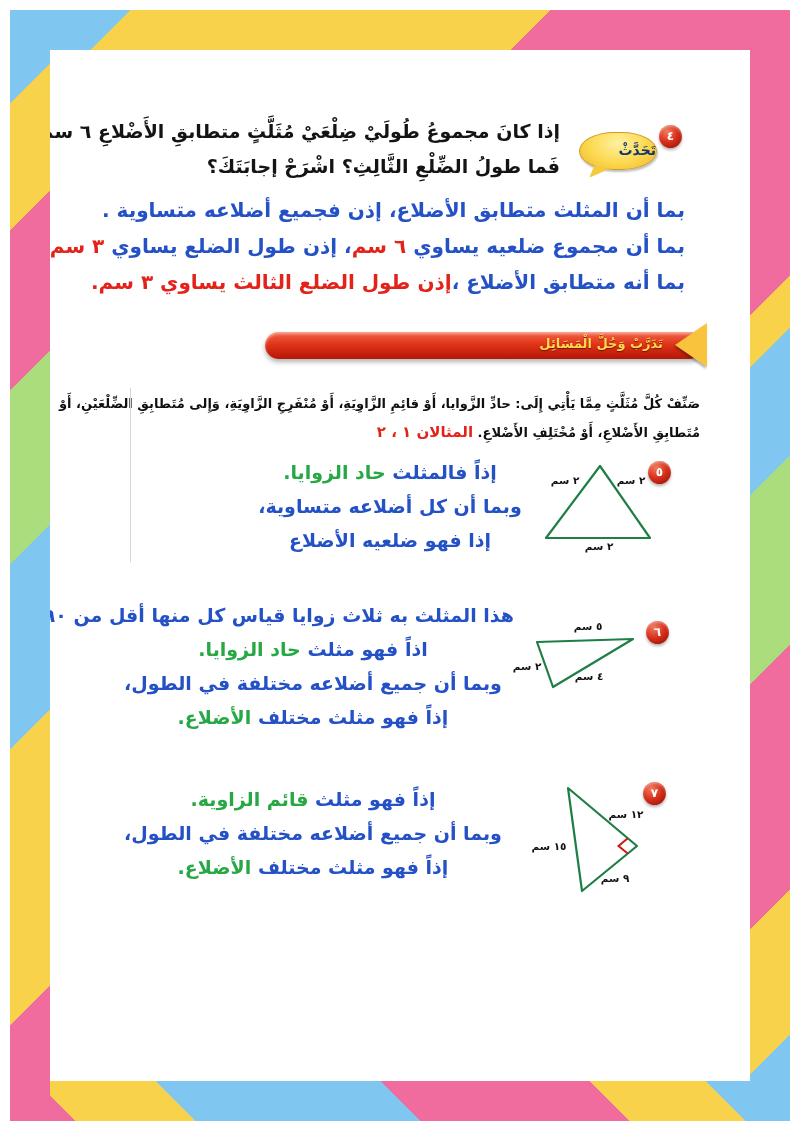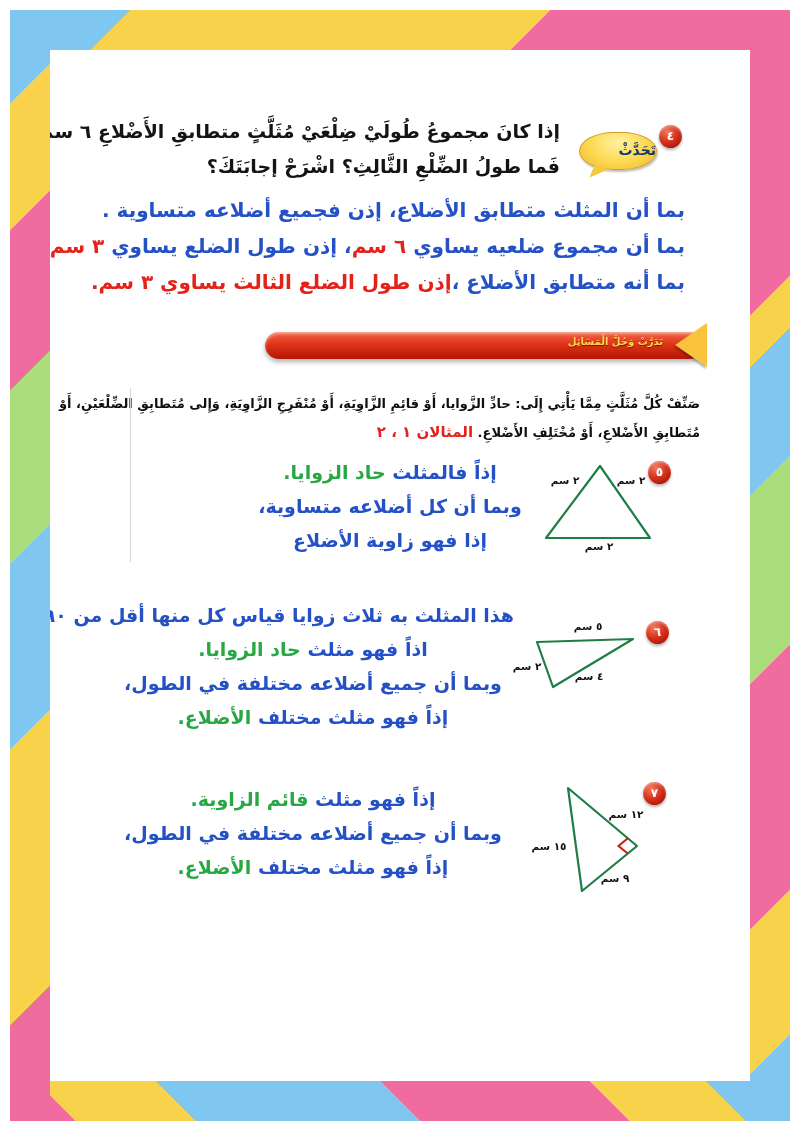--- a/index.html
+++ b/index.html
@@ -38,21 +38,21 @@
   .bubble-tail{position:absolute;left:10px;bottom:-10px;width:18px;height:13px;
     background:#f3c93e;clip-path:polygon(0 100%,20% 0,100% 15%);transform:rotate(8deg);}
   .q-block{position:absolute;top:114px;right:240px;width:420px;text-align:right;
     color:#141414;font-size:19px;font-weight:bold;line-height:35px;}
   .answer-block{position:absolute;top:192px;right:115px;width:570px;text-align:right;
     font-size:20px;font-weight:bold;line-height:36px;}
   
   .banner{position:absolute;left:265px;top:332px;width:438px;height:27px;border-radius:14px;
     background:linear-gradient(180deg,#f3654a 0%,#e03418 45%,#b51505 100%);
     box-shadow:0 3px 5px rgba(0,0,0,.3), inset 0 2px 3px rgba(255,255,255,.45);z-index:3;}
-  .banner-text{position:absolute;right:40px;top:4px;font-size:10px;font-weight:bold;
+  .banner-text{position:absolute;right:40px;top:4px;font-size:13px;font-weight:bold;
     color:#ffd94e;text-shadow:0 1px 1px #7a0d00;white-space:nowrap;}
   .banner-arrow{position:absolute;right:-4px;top:-9px;width:0;height:0;
     border-top:22px solid transparent;border-bottom:22px solid transparent;
     border-right:32px solid #f9c33c;filter:drop-shadow(-1px 2px 1px rgba(0,0,0,.3));}
   
   .instr-block{position:absolute;top:389px;right:100px;width:620px;text-align:right;
     color:#101010;font-size:13px;font-weight:bold;line-height:29px;}
   .instr-ref{font-size:15px;}
   .vline{position:absolute;left:130px;top:388px;width:1px;height:174px;background:#d6d6d6;}
   
@@ -108,21 +108,21 @@
   <div class="badge badge-5">٥</div>
   <svg class="fig fig5" viewBox="0 0 120 100">
     <polygon points="62,14 8,86 112,86"></polygon>
     <text x="93" y="32">٢ سم</text>
     <text x="27" y="32">٢ سم</text>
     <text x="61" y="98">٢ سم</text>
   </svg>
   <div class="ex-text ex5-text rtl">
     <div class="line"><span class="blue">إذاً فالمثلث </span><span class="green">حاد الزوايا.</span></div>
     <div class="line blue">وبما أن كل أضلاعه متساوية،</div>
-    <div class="line blue">إذا فهو زاوية الأضلاع</div>
+    <div class="line blue">إذا فهو ضلعيه الأضلاع</div>
   </div>
 
   <div class="badge badge-6">٦</div>
   <svg class="fig fig6" viewBox="0 0 145 80">
     <polygon points="32,26 128,23 48,71"></polygon>
     <text x="83" y="14">٥ سم</text>
     <text x="22" y="54">٢ سم</text>
     <text x="84" y="64">٤ سم</text>
   </svg>
   <div class="ex-text ex6-text rtl">

